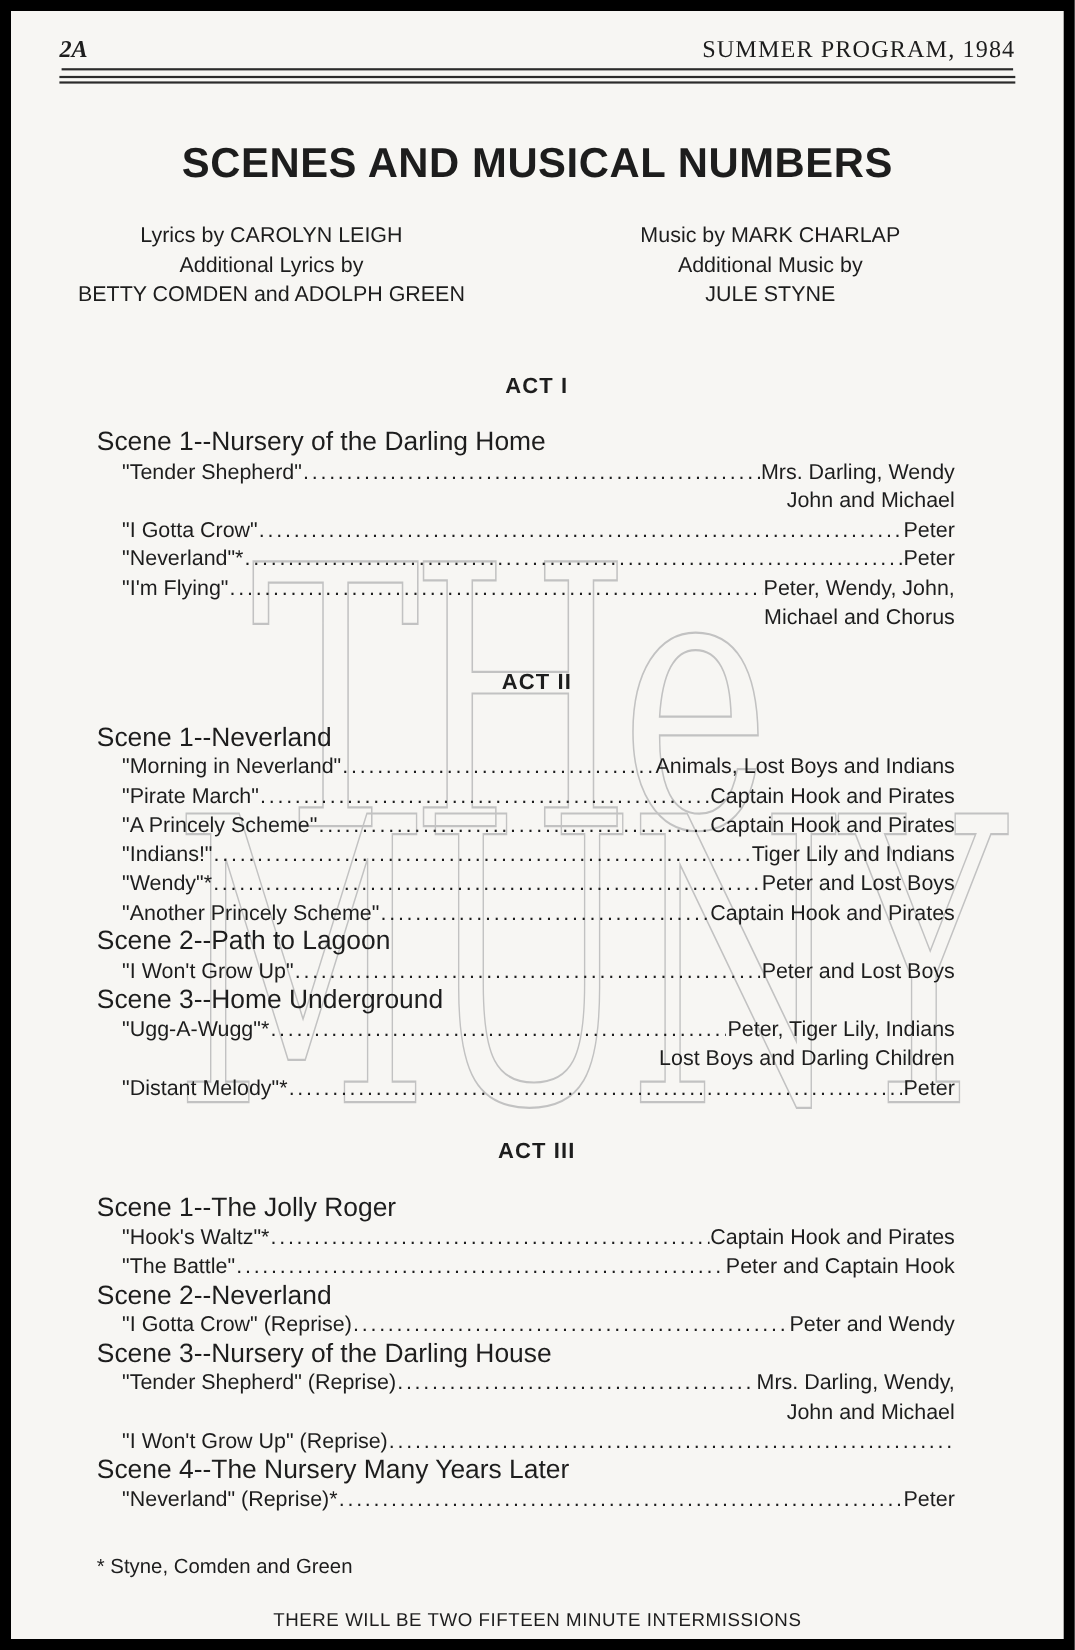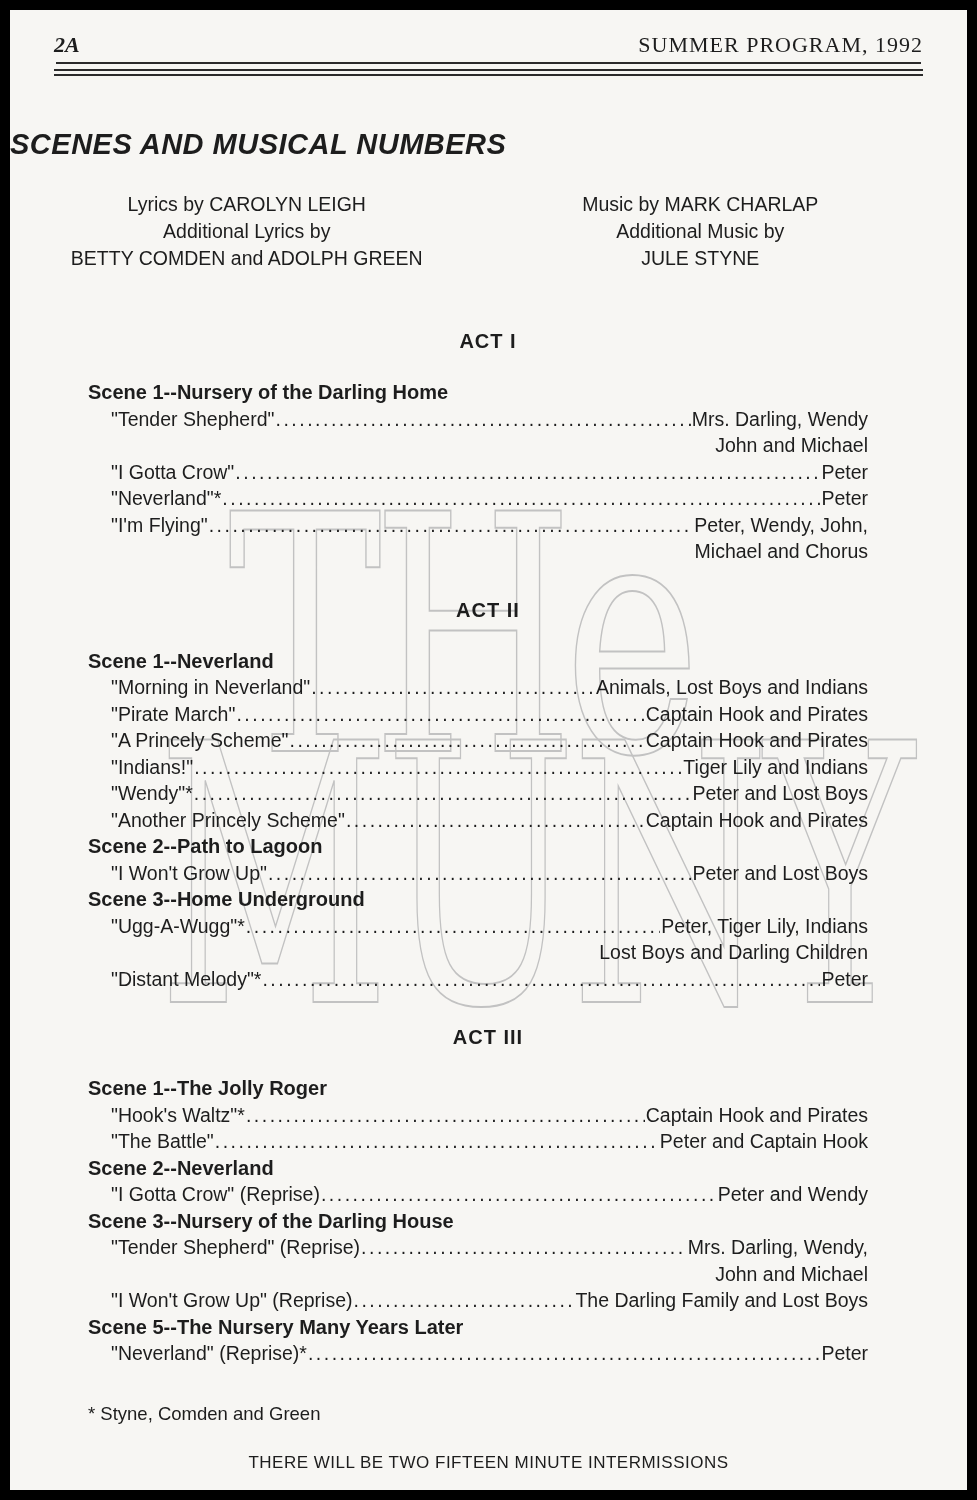--- a/index.html
+++ b/index.html
@@ -57,44 +57,43 @@
   .header-right { letter-spacing:1px; }
   .rule-single { height:2px; background:#2b2b2b; margin:4px 46px 5px 46px; }
   .rule-double {
     height:3px; margin:0 44px;
     border-top:2px solid #2b2b2b; border-bottom:2px solid #2b2b2b;
   }
 
   
   .doc-title {
     margin:52px 0 0 0;
-    text-align:left;
-    font-size:29px; font-weight:bold;
+    text-align:center;
+    font-size:38px; font-weight:bold;
     letter-spacing:0.5px;
-    font-style:italic;
   }
   .credits {
     display:flex;
     margin-top:30px;
     font-size:19.5px; line-height:27px;
   }
   .credits-col { flex:1; text-align:center; }
   .credits-col.left  { padding-left:30px; padding-right:40px; }
   .credits-col.right { padding-right:60px; }
 
   
   .acts { padding:0 99px 0 78px; font-size:19.5px; }
   .act-heading {
     text-align:center;
     font-size:20px; font-weight:bold;
     margin:34px -20px 26px 0;
     letter-spacing:1px;
   }
   .act-section:first-child .act-heading { margin-top:58px; }
-  .scene-heading { font-weight:bold; font-size:20px; line-height:26.5px; }
+  .scene-heading { font-weight:normal; font-size:24px; line-height:26.5px; }
   .song-row { display:flex; align-items:baseline; line-height:26.5px; padding-left:23px; }
   .song-title { white-space:nowrap; }
   .leader { flex:1 1 auto; overflow:hidden; white-space:nowrap; margin:0 1px; }
   .leader::after {
     content:"......................................................................................................................................................................";
     letter-spacing:2.5px;
   }
   .song-performers { white-space:nowrap; }
   .song-continuation { line-height:26.5px; text-align:right; }
 
@@ -114,21 +113,21 @@
 
   <div class="watermark" aria-hidden="true">
     <div class="wm-line1">THe</div>
     <div class="wm-line2">MUNY</div>
   </div>
 
   <div class="content">
 
     <div class="page-header">
       <span class="page-number">2A</span>
-      <span class="header-right">SUMMER PROGRAM, 1992</span>
+      <span class="header-right">SUMMER PROGRAM, 1984</span>
     </div>
     <div class="rule-single"></div>
     <div class="rule-double"></div>
 
     <h1 class="doc-title">SCENES AND MUSICAL NUMBERS</h1>
 
     <div class="credits">
       <div class="credits-col left">
         <div>Lyrics by CAROLYN LEIGH</div>
         <div>Additional Lyrics by</div>
@@ -242,23 +241,22 @@
           <div class="scene-heading">Scene 3--Nursery of the Darling House</div>
           <div class="song-row">
             <span class="song-title">"Tender Shepherd" (Reprise)</span>
             <span class="leader"></span>
             <span class="song-performers">Mrs. Darling, Wendy,</span>
           </div>
           <div class="song-continuation">John and Michael</div>
           <div class="song-row">
             <span class="song-title">"I Won't Grow Up" (Reprise)</span>
             <span class="leader"></span>
-            <span class="song-performers">The Darling Family and Lost Boys</span>
-          </div>
-          <div class="scene-heading">Scene 5--The Nursery Many Years Later</div>
+          </div>
+          <div class="scene-heading">Scene 4--The Nursery Many Years Later</div>
           <div class="song-row">
             <span class="song-title">"Neverland" (Reprise)*</span>
             <span class="leader"></span>
             <span class="song-performers">Peter</span>
           </div>
         </section>
       </div>
 
     <div class="footnote">* Styne, Comden and Green</div>
     <div class="intermission-note">THERE WILL BE TWO FIFTEEN MINUTE INTERMISSIONS</div>

